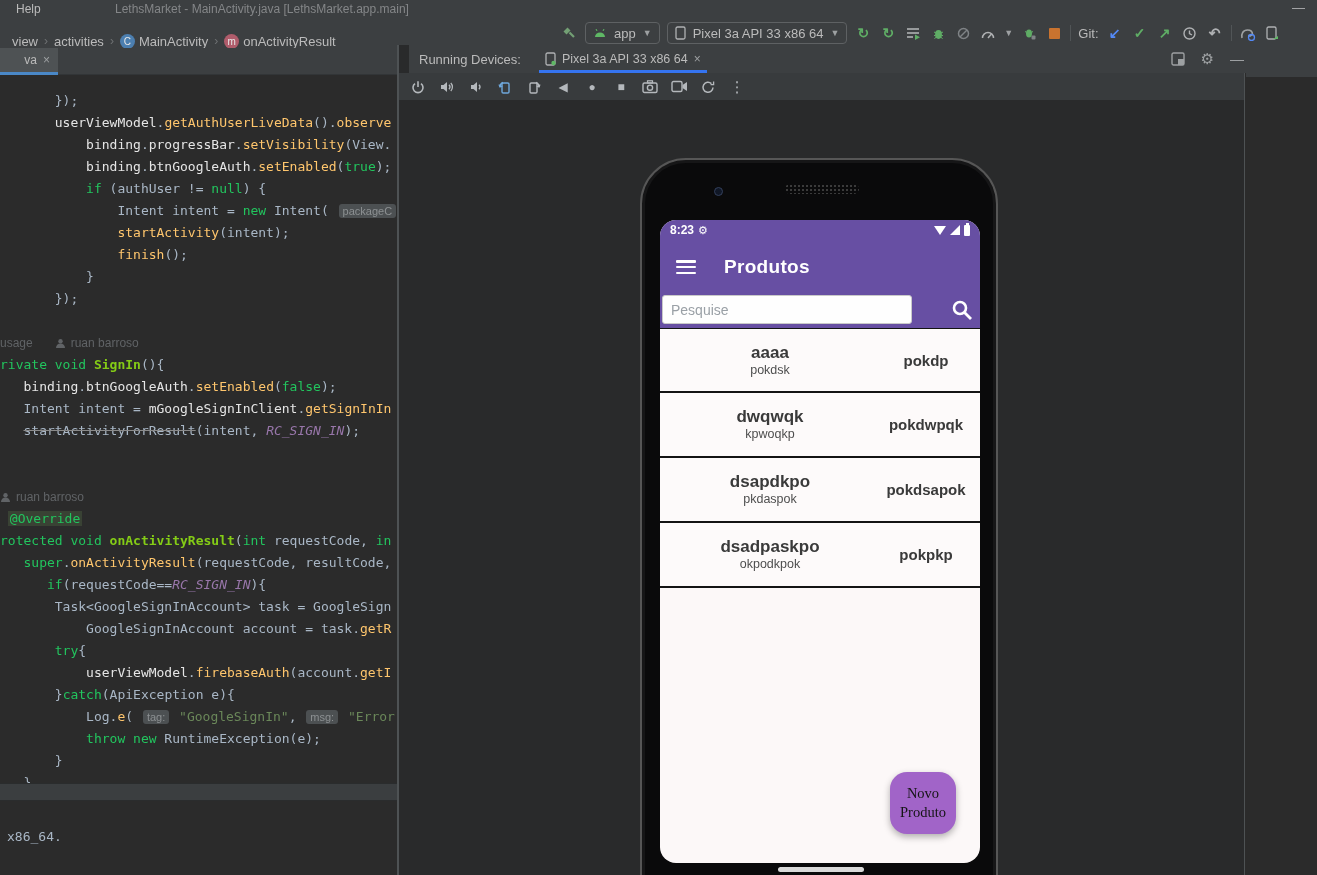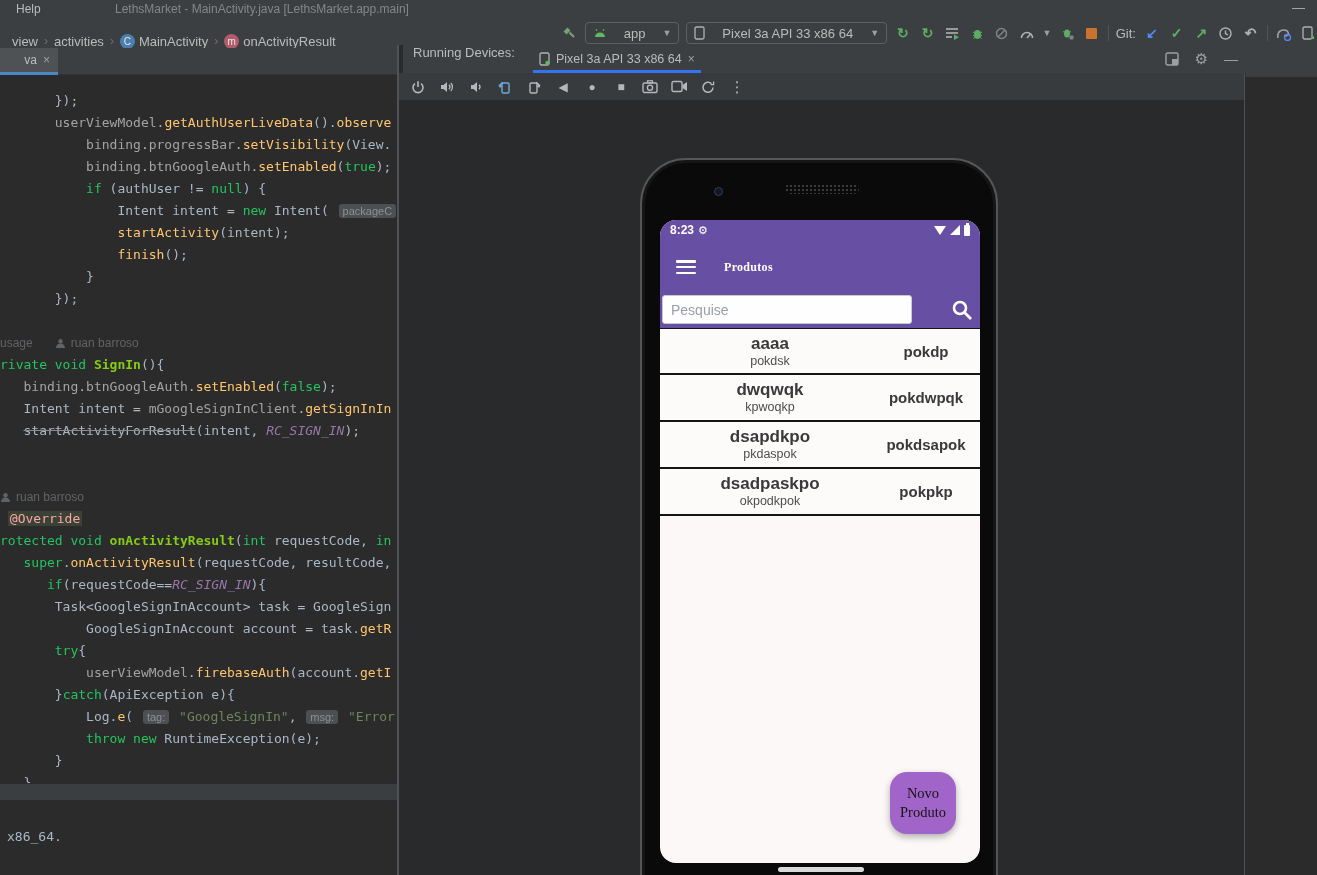--- a/index.html
+++ b/index.html
@@ -19,21 +19,21 @@
   .crumbs { display:flex; align-items:center; gap:6px; padding-left:12px;margin-top:16px; }
   .crumb-sep { color:#6E7173; font-size:12px; }
   .badge { display:inline-flex; width:15px; height:15px; border-radius:50%; color:#E8E8E8;
     font-size:10px; align-items:center; justify-content:center; margin-right:4px; }
   .badge.class { background:#4C7FB0; }
   .badge.method { background:#B05C6B; }
   .crumb { display:flex; align-items:center; }
 
   .main-toolbar { position:absolute; left:560px; top:18px; right:0; height:30px;
     display:flex; align-items:center; gap:7px; color:#BBBBBB; font-size:13px; }
-  .combo { display:flex; align-items:center; gap:17px; border:1px solid #5E6163; border-radius:4px;
+  .combo { display:flex; align-items:center; gap:7px; border:1px solid #5E6163; border-radius:4px;
     height:22px; padding:0 7px; white-space:nowrap; }
   .tb-ico { width:18px; height:18px; display:inline-flex; align-items:center; justify-content:center;
     font-size:14px; }
   .sep-v { width:1px; height:16px; background:#515557; }
   .green { color:#5FAD65; } .blue { color:#548AF7; } .gray { color:#AFB1B3; }
   .stop-sq { width:11px; height:11px; background:#C9732F; border-radius:1px; }
   .caret { color:#9DA0A2; font-size:9px; }
 
   
   .tabstrip { position:absolute; left:0; top:48px; width:397px; height:27px; background:#3C3F41;
@@ -42,45 +42,45 @@
     color:#BBBBBB; font-size:12px; display:flex; align-items:center; justify-content:flex-end;
     gap:6px; padding-right:8px; border-bottom:3px solid #4A88C7; }
   .tab-x { color:#9DA0A2; font-size:12px; }
 
   .code-area { position:absolute; left:0; top:75px; width:397px; height:708px; background:#2B2B2B;
     overflow:hidden; padding-top:15px; }
   .code-line { height:22px; line-height:22px; white-space:pre; font-family:"DejaVu Sans Mono", monospace;
     font-size:13px; color:#A9B7C6; }
   .tok-d { color:#A9B7C6; }
   .tok-k { color:#22c55e; }
-  .tok-f { color:#a3a3a3; }
+  .tok-f { color:#e5e5e5; }
   .tok-m { color:#FFC66D; }
   .tok-md { color:#84cc16; font-weight:bold; }
   .tok-s { color:#6A8759; }
   .tok-c { color:#9876AA; font-style:italic; }
   .tok-strike { color:#A9B7C6; text-decoration:line-through; text-decoration-color:#8A8A8A; }
   .tok-chip { background:#4C5052; color:#8C9092; border-radius:3px; padding:1px 4px; font-size:11px;
     font-family:"Liberation Sans", sans-serif; margin:0 2px; }
-  .tok-ann { color:#fca5a5; background:rgba(90,120,72,.30); padding:0 2px; }
+  .tok-ann { color:#22c55e; background:rgba(90,120,72,.30); padding:0 2px; }
   .blame { color:#606366; font-size:12px; font-family:"Liberation Sans", sans-serif;
     display:flex; align-items:center; }
   .blame .pfx { margin-right:22px; }
   .blame svg { margin-right:5px; }
 
   .run-header { position:absolute; left:0; top:783px; width:397px; height:18px; background:#3B3E40;
     border-top:1px solid #2A2C2D; border-bottom:1px solid #2A2C2D; }
   .run-out { position:absolute; left:0; top:801px; width:344px; height:74px; background:#2B2B2B; }
   .run-text { position:absolute; left:7px; top:28px; color:#A9B7C6; font-size:13px;
     font-family:"DejaVu Sans Mono", monospace; }
 
   
   .devpanel { position:absolute; left:397px; top:45px; width:848px; height:830px; background:#292A2B;
     border-left:2px solid #4E5254; border-right:1px solid #4E5254; }
-  .dev-header { position:absolute; left:4px; top:0; width:100%; height:28px; background:#3C3F41;
-    display:flex; align-items:flex-start; color:#BBBBBB; font-size:13px; }
+  .dev-header { position:absolute; left:10px; top:0; width:100%; height:28px; background:#3C3F41;
+    display:flex; align-items:center; color:#BBBBBB; font-size:13px; }
   .dev-title { padding:0 14px 0 10px; }
   .dev-tab { position:relative; height:28px; display:flex; align-items:center; gap:6px; padding:0 10px;
     font-size:12.5px; color:#BBBBBB; }
   .dev-tab::after { content:""; position:absolute; left:4px; right:4px; bottom:0; height:3px;
     background:#3574F0; }
   .dev-hdr-right { position:absolute; right:10px; top:0; height:28px; display:flex; align-items:center;
     gap:16px; color:#9DA0A2; }
   .emu-toolbar { position:absolute; left:0; top:28px; width:100%; height:27px; background:#383B3D;
     display:flex; align-items:center; gap:9px; padding-left:9px; color:#B4B8BC; }
   .emu-ico { width:20px; height:20px; display:inline-flex; align-items:center; justify-content:center;
@@ -107,31 +107,31 @@
     border-top:9px solid #FFFFFF; }
   .signal { width:0; height:0; border-left:10px solid transparent; border-bottom:10px solid #FFFFFF; }
   .batt { width:6px; height:11px; background:#FFFFFF; border-radius:1px; position:relative; }
   .batt::before { content:""; position:absolute; left:1.5px; top:-2px; width:3px; height:2px; background:#FFFFFF; }
 
   .p-appbar { position:absolute; left:0; top:20px; width:100%; height:54px; background:#674FA3;
     display:flex; align-items:center; color:#FFFFFF; }
   .burger { width:20px; height:14px; margin-left:16px; display:flex; flex-direction:column;
     justify-content:space-between; }
   .burger div { height:2.5px; background:#FFFFFF; border-radius:1px; }
-  .p-title { margin-left:28px; font-size:12px; font-weight:600; letter-spacing:.3px;font-family:Liberation Serif, serif; }
+  .p-title { margin-left:28px; font-size:19px; font-weight:600; letter-spacing:.3px; }
 
   .p-search { position:absolute; left:0; top:74px; width:100%; height:34px; background:#674FA3; }
   .p-input { position:absolute; left:2px; top:1px; width:250px; height:29px; background:#FEFEFE;
     border:1px solid #C9C9C9; border-radius:3px; font-size:14px; padding-left:8px;
     color:#333; font-family:"Liberation Sans", sans-serif; }
   .p-input::placeholder { color:#9AA0A6; }
   .p-search svg { position:absolute; left:290px; top:4px; }
 
   .p-list { position:absolute; left:0; top:108px; width:100%; }
-  .prod-row { height:47px; border-bottom:2px solid #141414; background:#FDFAFA; display:flex; }
+  .prod-row { height:65px; border-bottom:2px solid #141414; background:#FDFAFA; display:flex; }
   .prod-row:first-child { border-top:1px solid #141414; }
   .prod-main { width:212px; display:flex; flex-direction:column; align-items:center;
     justify-content:center; padding-left:8px; }
   .prod-name { font-size:17px; font-weight:bold; color:#3A3A3A; line-height:20px; }
   .prod-desc { font-size:12.5px; color:#4E4E4E; line-height:15px; }
   .prod-code { flex:1; display:flex; align-items:center; justify-content:center;
     font-size:15px; font-weight:bold; color:#3A3A3A; }
 
   .fab { position:absolute; left:230px; top:552px; width:66px; height:62px; background:#A164C8;
     border-radius:17px; box-shadow:0 3px 7px rgba(0,0,0,.30); display:flex; flex-direction:column;

